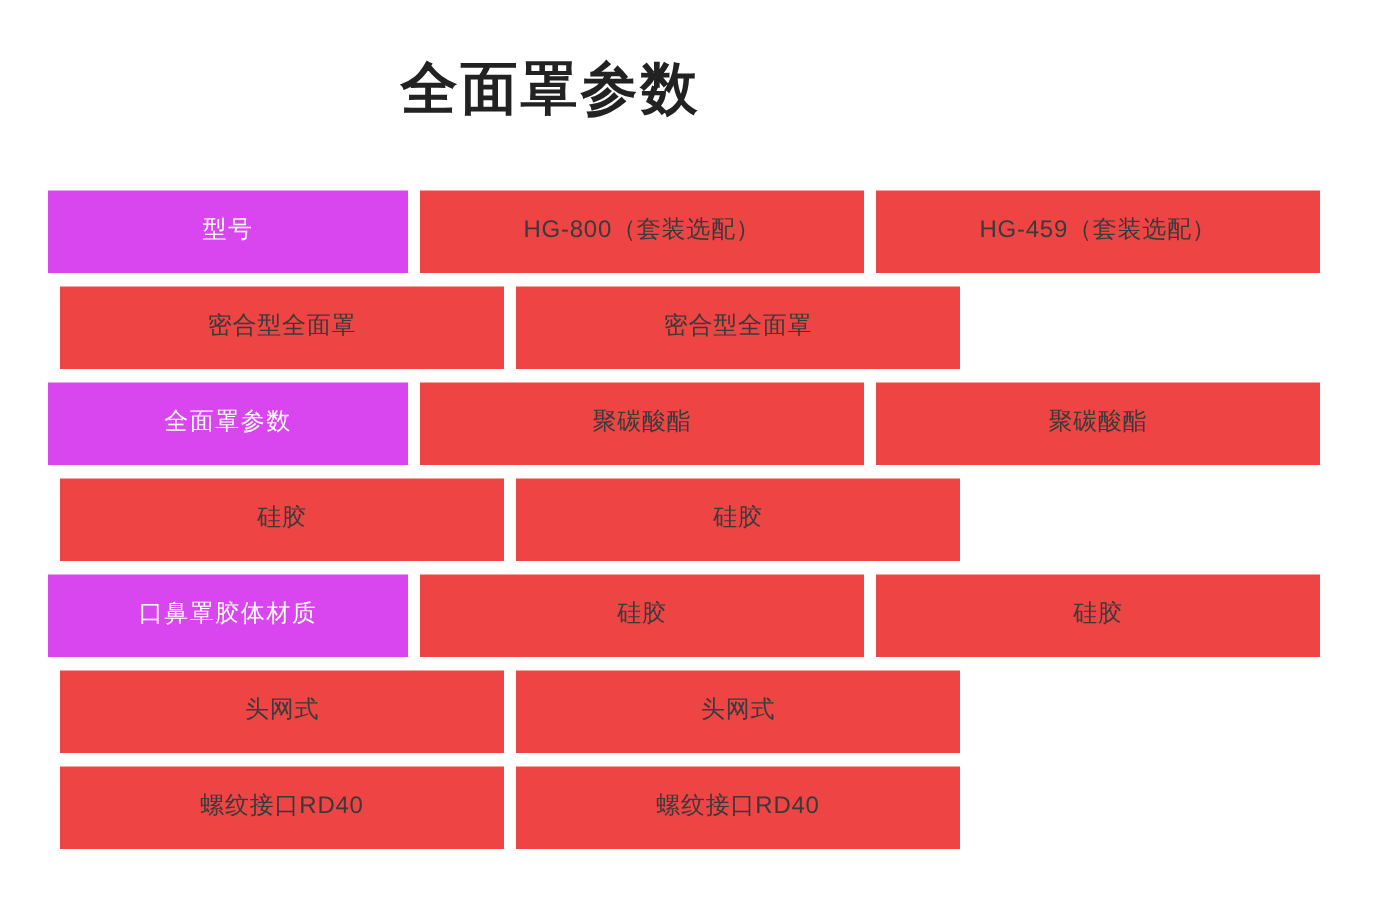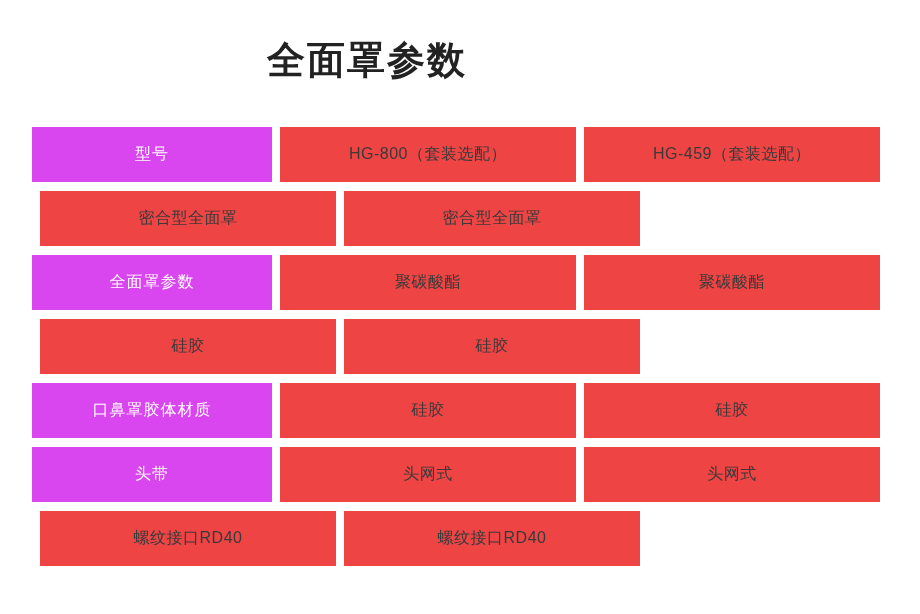--- a/index.html
+++ b/index.html
@@ -114,21 +114,20 @@
 
     <div class="row">
       <div class="cell cell-label">口鼻罩胶体材质</div>
       <div class="cell cell-gap"></div>
       <div class="cell cell-val">硅胶</div>
       <div class="cell cell-gap"></div>
       <div class="cell cell-val">硅胶</div>
     </div>
 
     <div class="row">
-      <div class="cell cell-label">头带</div>
       <div class="cell cell-gap"></div>
       <div class="cell cell-val">头网式</div>
       <div class="cell cell-gap"></div>
       <div class="cell cell-val">头网式</div>
     </div>
 
     <div class="row">
       <div class="cell cell-gap"></div>
       <div class="cell cell-val">螺纹接口RD40</div>
       <div class="cell cell-gap"></div>

